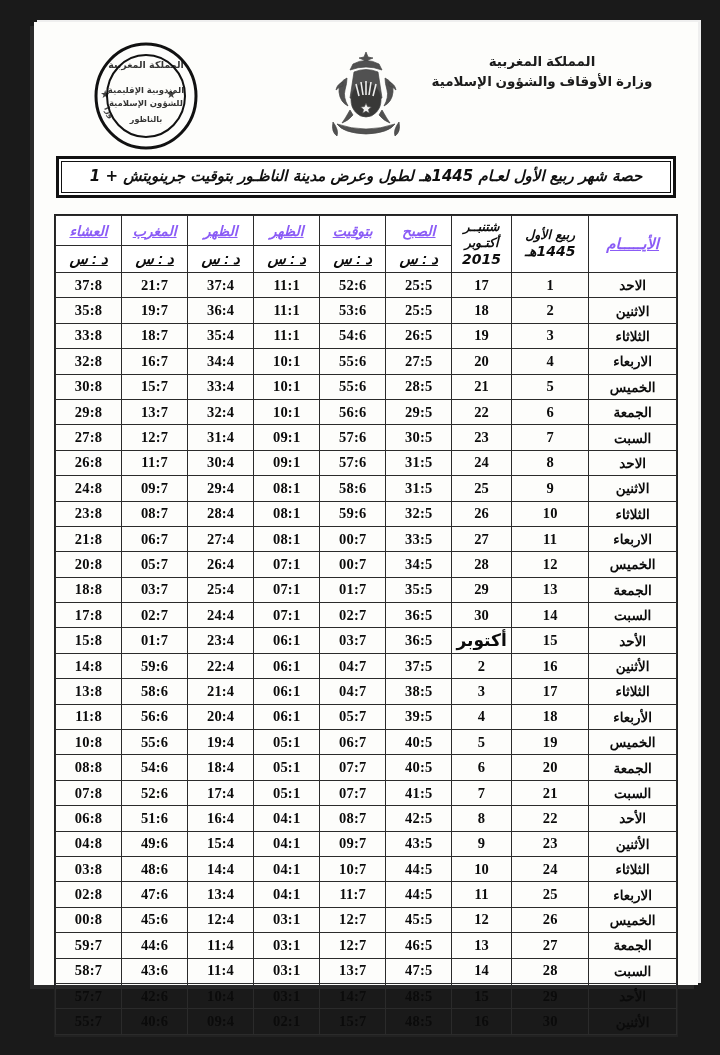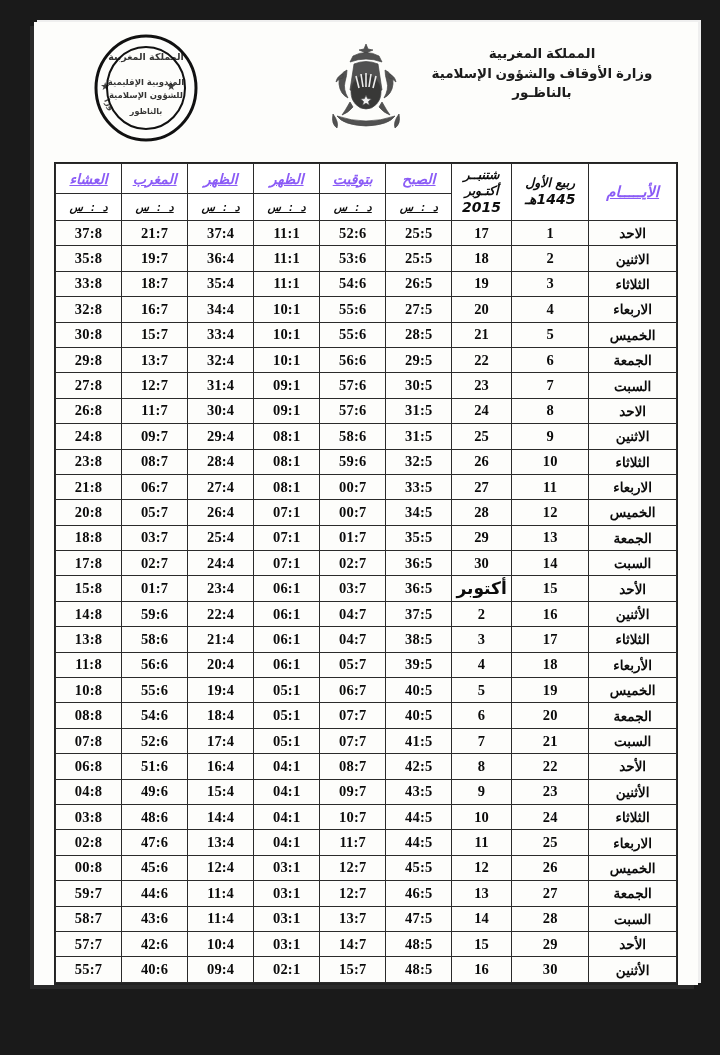--- a/index.html
+++ b/index.html
@@ -14,21 +14,21 @@
     background:#1a1a1a;
   }
   .page{
     position:absolute;
     left:34px;top:22px;right:22px;bottom:70px;
     background:#fdfdfb;
     box-shadow:-4px 4px 0 #2a2a2a, 3px -2px 0 #efefef;
   }
   .page-inner{
     position:absolute;inset:0;
-    padding:12px 16px 0 16px;
+    padding:20px 16px 0 16px;
     box-sizing:border-box;
     border-radius:31px;
   }
 
   
   .masthead{
     position:relative;
     height:112px;
   }
   .ministry-text{
@@ -104,26 +104,26 @@
     height:29px;
     font-size:14px;
     font-weight:700;
     font-style:italic;
     text-decoration:underline;
     color:#8b5cf6;
     font-family:"DejaVu Sans","Liberation Sans",sans-serif;
   }
   .h-sub{
     height:26px;
-    font-size:11px;
+    font-size:15px;
     font-weight:700;
     font-style:italic;
     text-decoration:underline;
     color:#0d0d0d;
-    font-family:Liberation Mono, monospace;
+    font-family:Liberation Sans, sans-serif;
   }
   .h-stack{
     font-size:12.5px;
     font-weight:700;
     font-style:italic;
     line-height:1.28;
     color:#0d0d0d;
     padding:3px 2px;
     font-family:"DejaVu Sans","Liberation Sans",sans-serif;
   }
@@ -206,24 +206,28 @@
           <path d="M14 76 q29 10 58 0 q-6 9 -29 10 q-23-1 -29-10z"></path>
           <path d="M10 74 q6 8 4 14 q-6-4 -4-14z"></path>
           <path d="M76 74 q-6 8 -4 14 q6-4 4-14z"></path>
         </g>
       </svg>
     </div>
 
     <div class="ministry-text">
       <div>المملكة المغربية</div>
       <div>وزارة الأوقاف والشؤون الإسلامية</div>
-      <div class="city">بالناظـور</div>
     </div>
   </div>
 
+  <div class="title-banner">
+    <div class="inner">
+      <div class="title-text">حصة شهر ربيع الأول لعـام 1445هـ لطول وعرض مدينة الناظـور بتوقيت جرينويتش + 1</div>
+    </div>
+  </div>
 
   <div class="table-wrap">
     <table class="times">
       <colgroup>
         <col class="c-day">
             <col class="c-hijri">
             <col class="c-greg">
         <col class="c-t">
             <col class="c-t">
             <col class="c-t">

